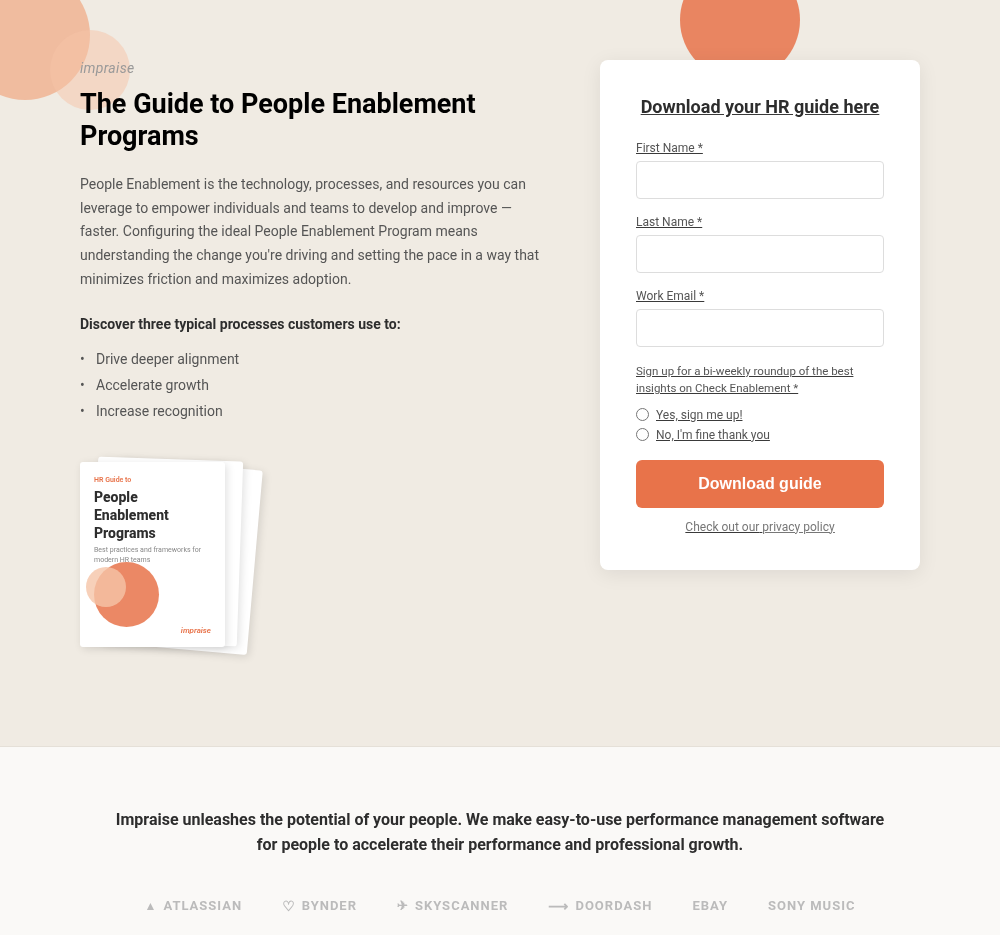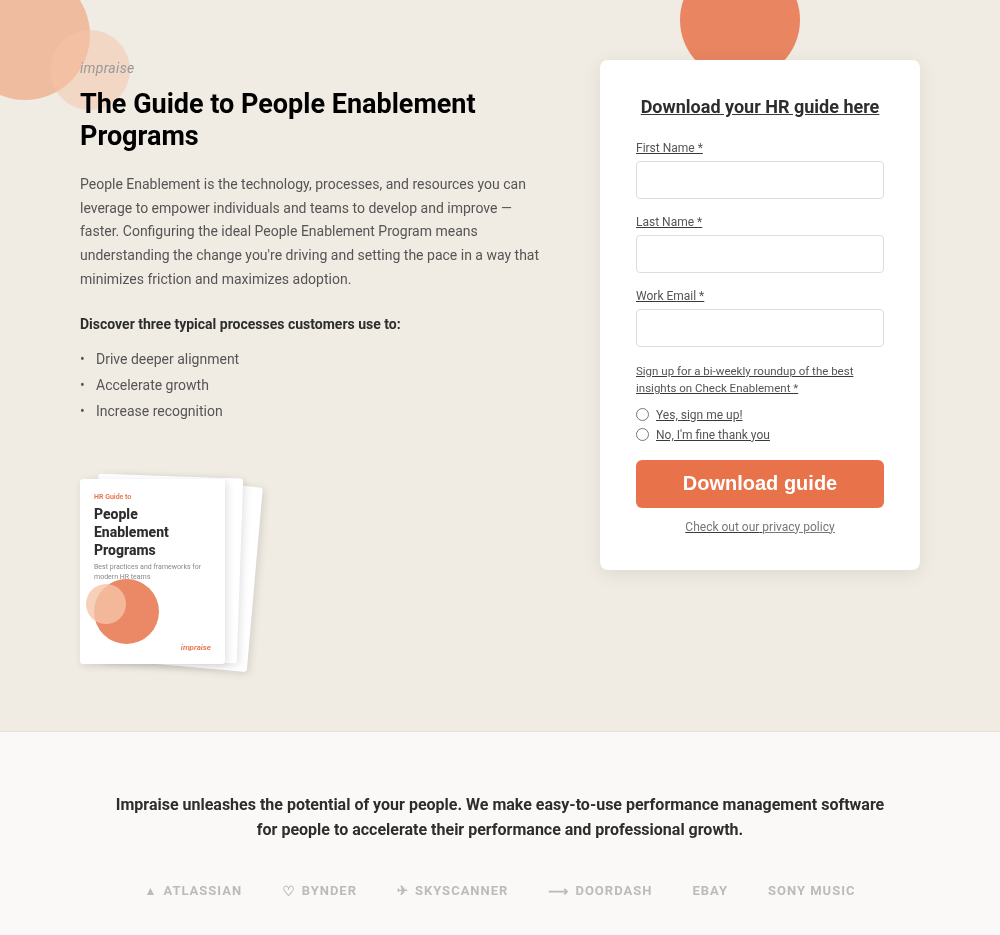--- a/index.html
+++ b/index.html
@@ -7,21 +7,21 @@
       font-family: -apple-system, BlinkMacSystemFont, 'Segoe UI', Roboto, sans-serif;
       background: #f0ebe3;
       color: #3a3a3a;
     }
 
     
     .hero-section {
       background: #f0ebe3;
       position: relative;
       overflow: hidden;
-      padding: 60px 80px 60px 80px;
+      padding: 60px 80px 92px 80px;
       min-height: 660px;
     }
 
     .circle-orange-top {
       position: absolute;
       top: -40px;
       right: 200px;
       width: 120px;
       height: 120px;
       background: #e8734a;
@@ -91,21 +91,21 @@
 
     .discover-heading {
       font-size: 14px;
       font-weight: 700;
       color: #2d2d2d;
       margin-bottom: 14px;
     }
 
     .bullet-list {
       list-style: none;
-      margin-bottom: 47px;
+      margin-bottom: 30px;
     }
 
     .bullet-list li {
       font-size: 14px;
       color: #555;
       padding: 5px 0;
       padding-left: 16px;
       position: relative;
     }
 
@@ -276,21 +276,21 @@
       height: 13px;
     }
 
     .download-btn {
       width: 100%;
       height: 48px;
       background: #e8734a;
       color: white;
       border: none;
       border-radius: 6px;
-      font-size: 20px;
+      font-size: 16px;
       font-weight: 600;
       cursor: pointer;
       margin-bottom: 12px;
       transition: background 0.2s;
     }
 
     .privacy-note {
       text-align: center;
       font-size: 12px;
       color: #777;

